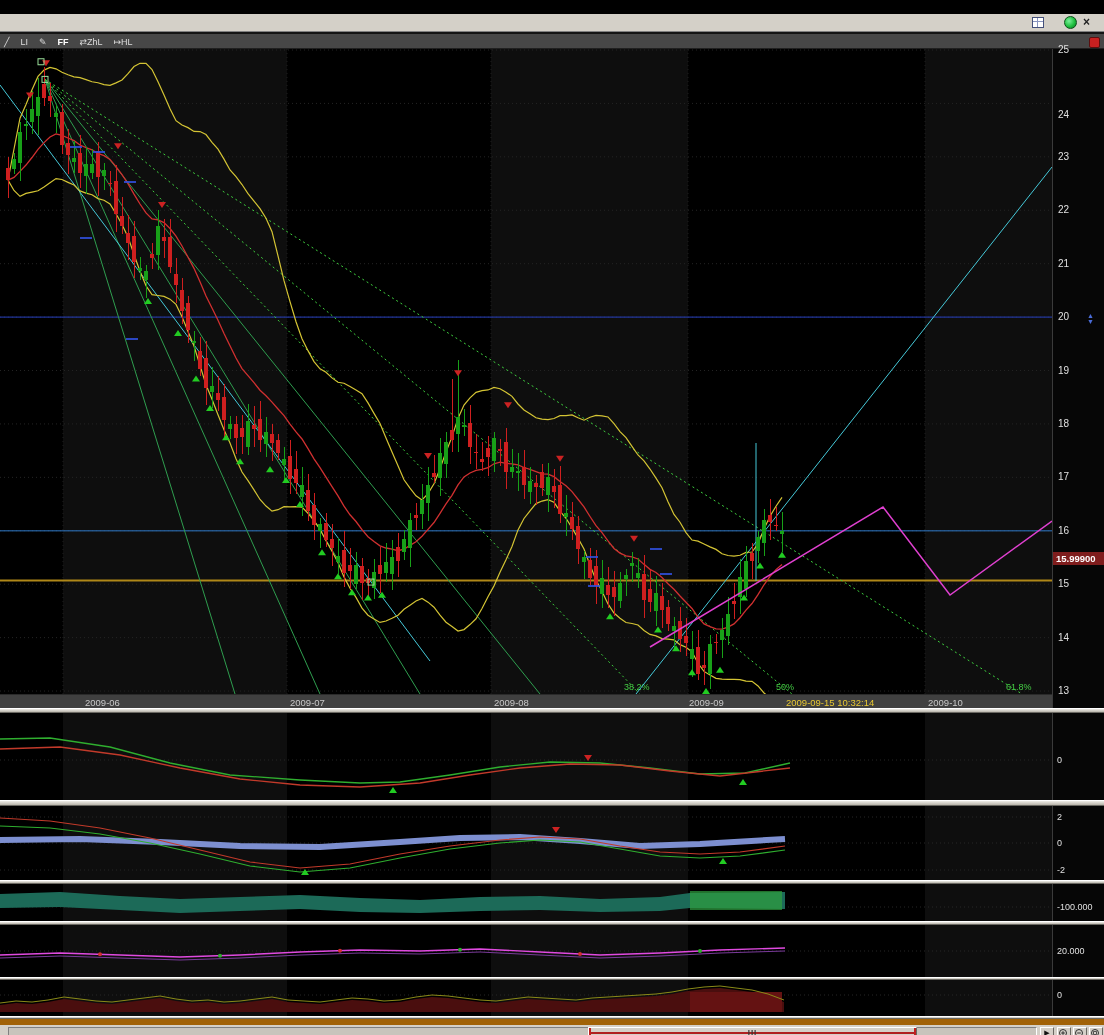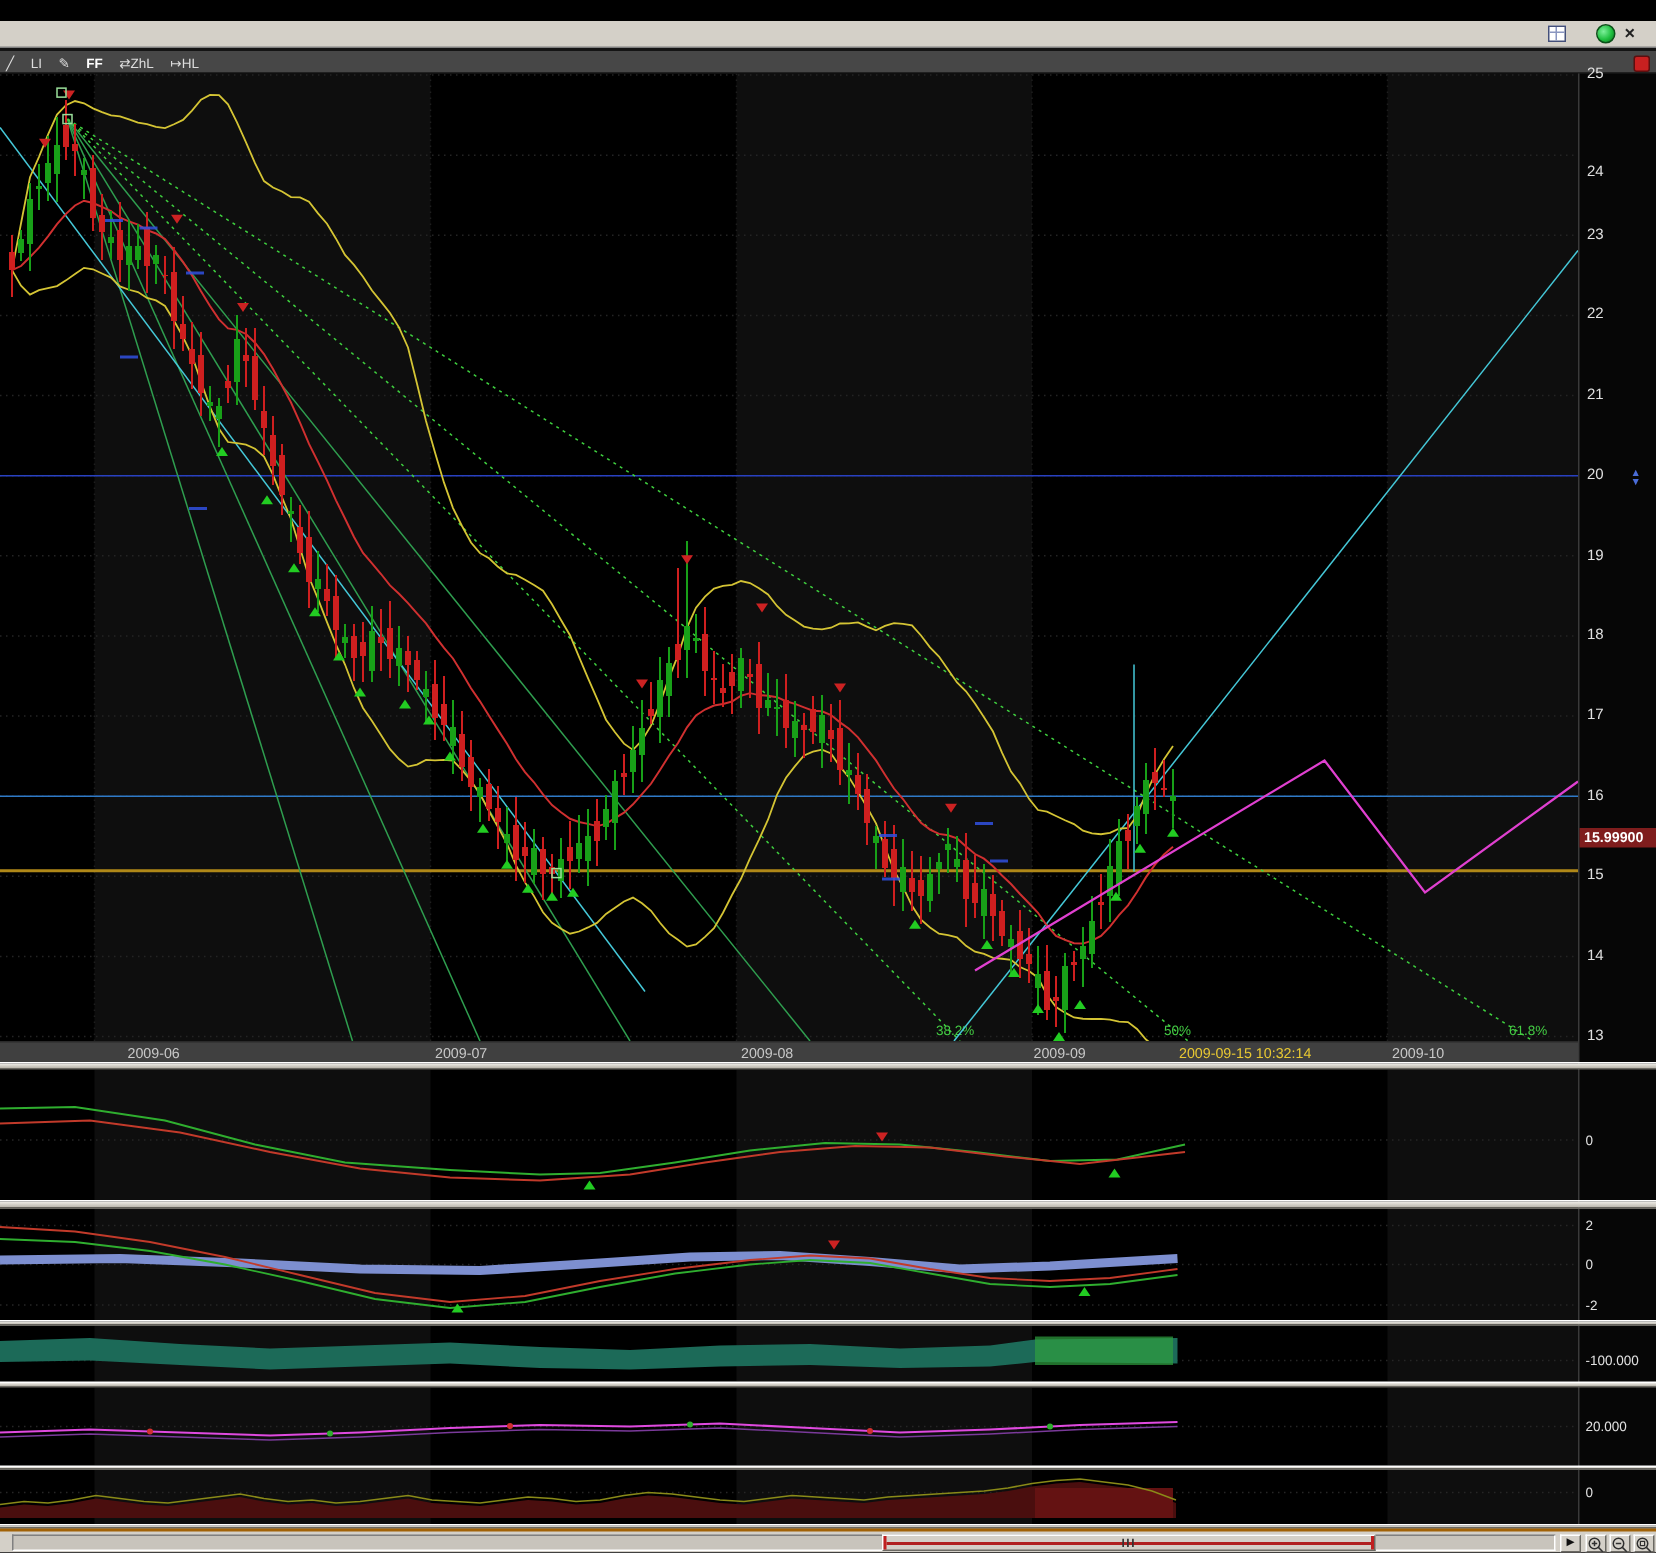--- a/index.html
+++ b/index.html
@@ -32,21 +32,21 @@
   .xaxis span{position:absolute;top:2px;font-size:9.5px;color:#c8c8c8;white-space:nowrap;}
   .rightaxis{left:1052px;top:49px;width:52px;height:967px;background:#060606;border-left:1px solid #3a3a3a;box-sizing:border-box;z-index:2;}
   .tick{position:absolute;left:5px;font-size:10px;color:#e0e0e0;}
   .plabel{position:absolute;left:4px;font-size:9px;color:#e0e0e0;white-space:nowrap;}
   .pricetag{position:absolute;left:0;width:52px;height:13px;font-size:9.5px;font-weight:bold;line-height:13px;padding-left:3px;box-sizing:border-box;}
   .axicons{position:absolute;left:34px;top:264px;font-size:7px;line-height:6px;color:#4a6cd8;cursor:pointer;}
   .splitter{position:absolute;left:0;width:1104px;background:linear-gradient(#efede8,#b8b4aa);
             border-top:1px solid #ffffff;border-bottom:1px solid #6a6862;box-sizing:border-box;z-index:5;cursor:row-resize;}
   .panel{position:absolute;left:0;width:1052px;background:#000;z-index:1;}
   
-  .statusbar{left:0;top:1019px;width:1104px;height:16px;background:#d4d0c8;border-top:2px solid #a16207;box-sizing:border-box;z-index:6;}
+  .statusbar{left:0;top:1019px;width:1104px;height:16px;background:#d4d0c8;border-top:6px solid #a16207;box-sizing:border-box;z-index:6;}
   .sb-track{left:8px;top:2px;width:1029px;height:11px;background:#c8c4bc;border:1px solid #808080;border-bottom-color:#fff;border-right-color:#fff;box-sizing:border-box;}
   .sb-thumb{left:588px;top:2px;width:329px;height:11px;background:#d4d0c8;border:1px solid #fff;border-bottom-color:#6a6862;border-right-color:#6a6862;box-sizing:border-box;cursor:pointer;}
   .sb-red{position:absolute;left:2px;right:2px;top:4px;height:2px;background:#b02020;}
   .sb-redend{position:absolute;top:0;width:2px;height:9px;background:#c02020;}
   .sb-grip{position:absolute;left:50%;top:0;transform:translateX(-50%);font-size:8px;font-weight:bold;color:#333;letter-spacing:1px;line-height:9px;}
   .sb-btn{top:2px;width:14px;height:12px;background:#d4d0c8;border:1px solid #fff;border-bottom-color:#6a6862;border-right-color:#6a6862;box-sizing:border-box;text-align:center;cursor:pointer;}
   .sb-btn svg{display:block;margin:0 auto;}
   .panright{font-size:7px;line-height:10px;color:#111;}
 </style>
 </head>

